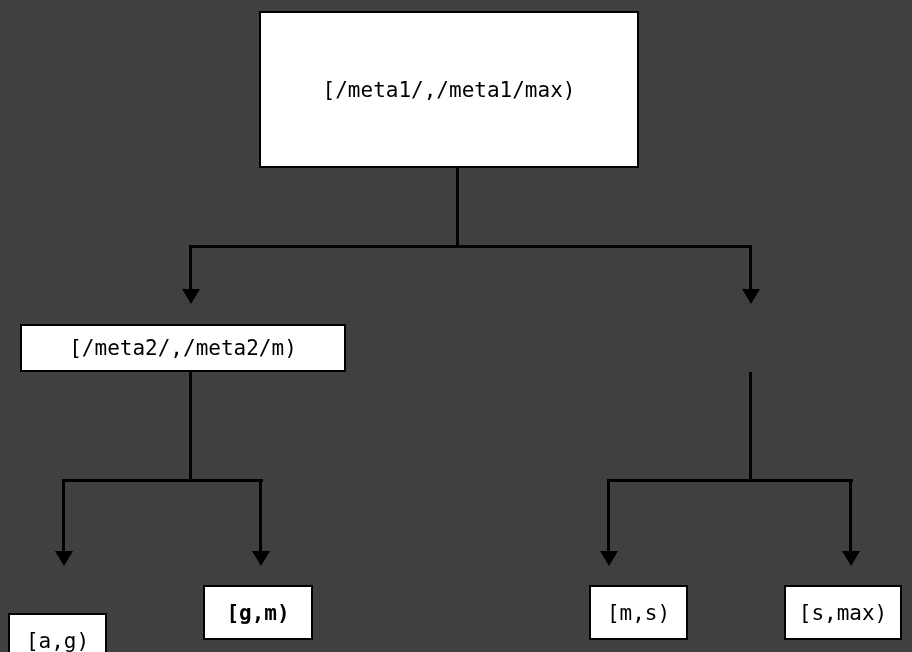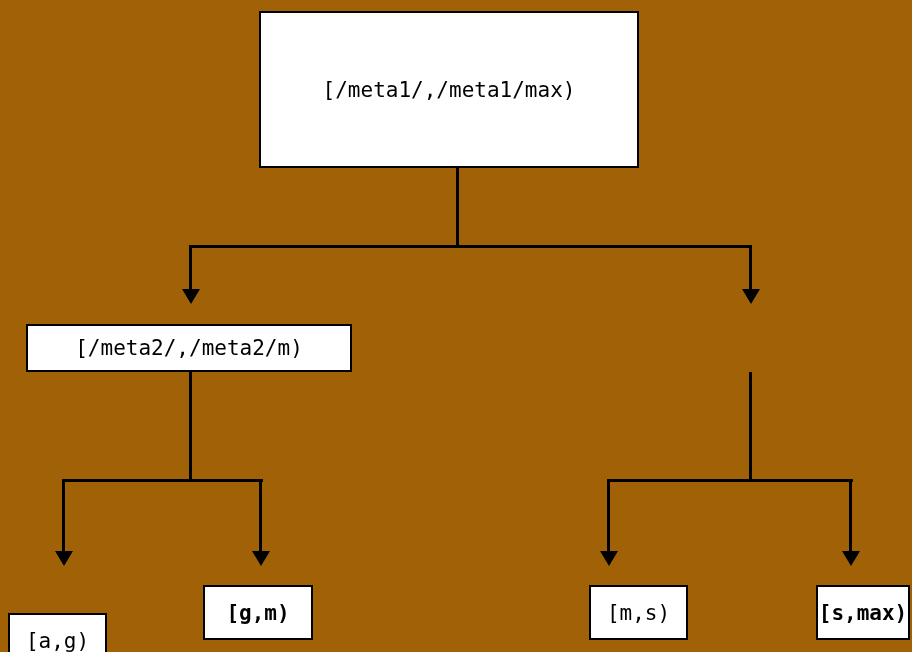--- a/index.html
+++ b/index.html
@@ -8,21 +8,21 @@
     padding: 0;
     background: #ffffff;
   }
   body {
     font-family: "DejaVu Sans Mono", "Liberation Mono", monospace;
   }
   #diagram-root {
     position: relative;
     width: 912px;
     height: 652px;
-    background: #a16207;
+    background: #404040;
     overflow: hidden;
   }
   .node {
     position: absolute;
     box-sizing: border-box;
     background: #ffffff;
     border: 2px solid #000000;
     display: flex;
     align-items: center;
     justify-content: center;
@@ -41,40 +41,39 @@
     height: 157px;
   }
   #node-root .node-label { font-size: 21px; }
 
   
   #node-left-mid {
     left: 20px;
     top: 324px;
     width: 326px;
     height: 48px;
-    margin-left: 6px;
   }
   #node-right-mid {
     left: 580px;
     top: 324px;
     width: 322px;
     height: 48px;
   }
   #node-left-mid .node-label,
   #node-right-mid .node-label { font-size: 21px; }
 
   
   .leaf {
     top: 585px;
     height: 55px;
   }
   #node-leaf-0 { left: 8px;   width: 99px; margin-top: 28px; }
   #node-leaf-1 { left: 203px; width: 110px; font-weight: bold; }
   #node-leaf-2 { left: 553px; width: 99px; margin-left: 36px; }
-  #node-leaf-3 { left: 816px; width: 94px; font-weight: bold; }
+  #node-leaf-3 { left: 784px; width: 118px; }
   .leaf .node-label { font-size: 21px; }
 
   
   .edge-v, .edge-h {
     position: absolute;
     background: #000000;
   }
   .edge-v { width: 3px; }
   .edge-h { height: 3px; }
 

